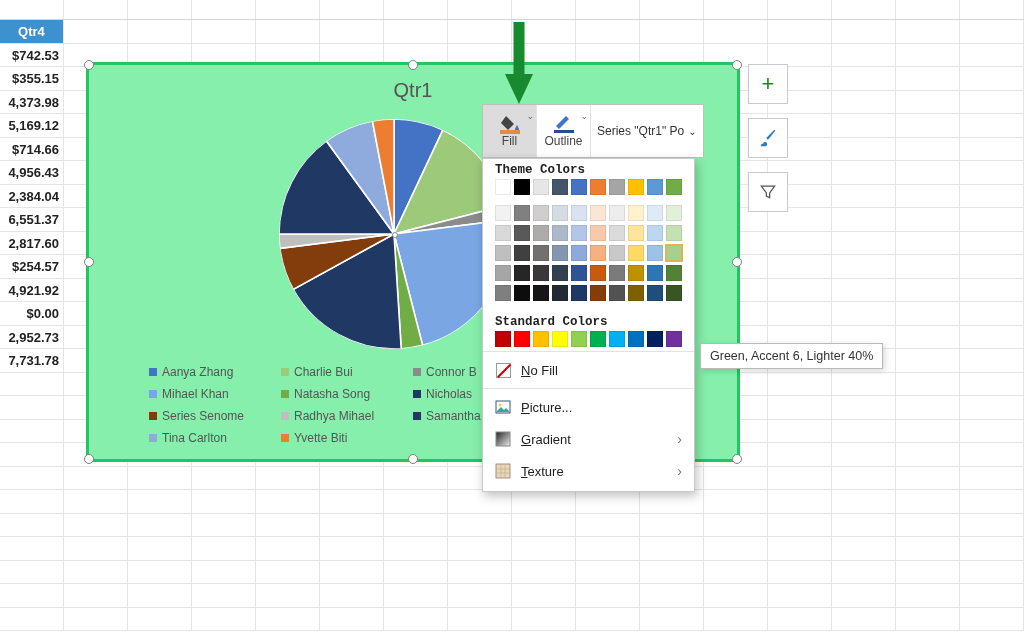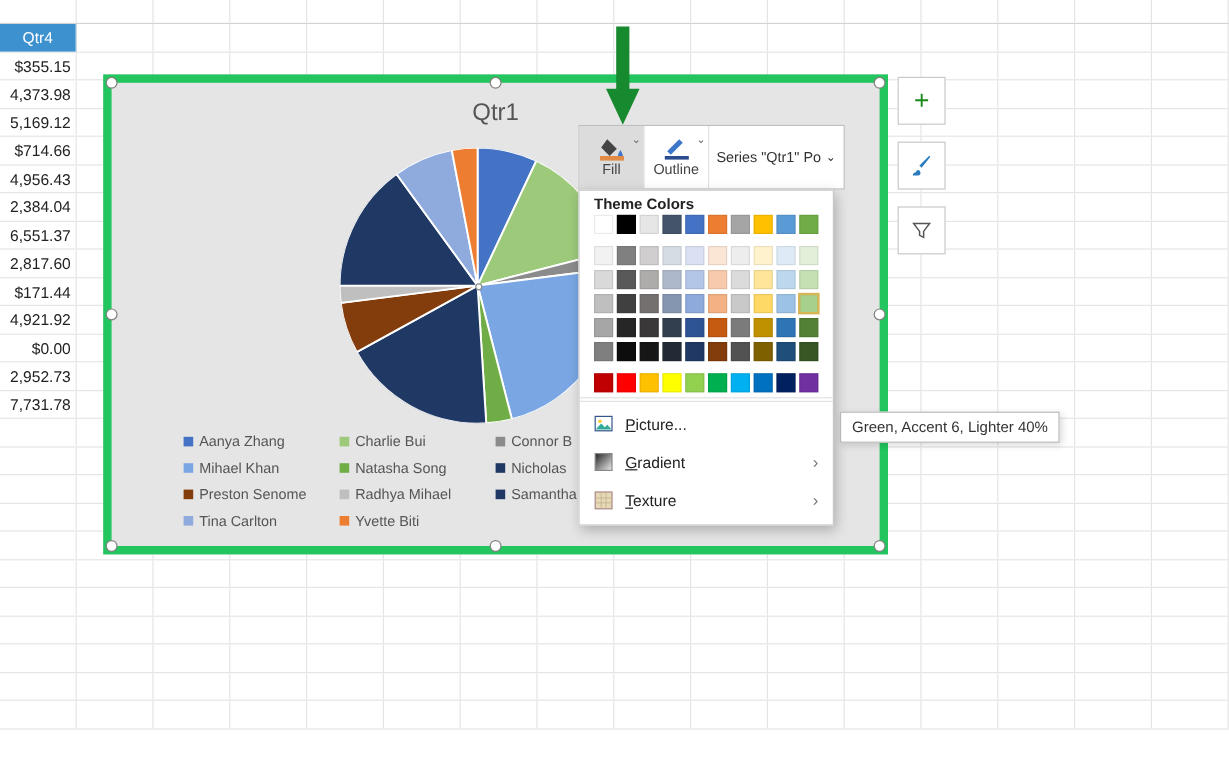--- a/index.html
+++ b/index.html
@@ -2,26 +2,26 @@
 <html><head>
 <meta charset="utf-8">
 <style>
   * { box-sizing: border-box; margin: 0; padding: 0; font-family: "Segoe UI", Arial, sans-serif; }
   html, body { width: 1024px; height: 633px; background: #fff; overflow: hidden; }
 
   
   .sheet { position: absolute; top: 0; left: 0; right: 0; bottom: 0; }
   .col-headers { display: flex; height: 20px; border-bottom: 1px solid #d4d4d4; font-size: 11px; color: #b0b0b0; }
   .col-h { width: 65px; border-right: 1px solid #e5e5e5; text-align: center; line-height: 20px; }
-  .row { height: 23.5px; border-bottom: 1px solid #e5e5e5; display: flex; }
+  .row { height: 23.5px; border-bottom: 1px solid #e5e5e5; display: flex; font-weight: bold; }
   .cell { width: 65px; border-right: 1px solid #e5e5e5; font-size: 13px; text-align: right; padding-right: 4px; line-height: 23.5px; color: #222; overflow: hidden; white-space: nowrap; }
   .cell.head { background: #3e91cf; color: #fff; text-align: center; padding-right: 0; }
 
   
-  .chart-obj { position: absolute; left: 86px; top: 62px; width: 654px; height: 400px; background: #e5e5e5; border: 7px solid #22c55e; }
+  .chart-obj { position: absolute; left: 86px; top: 62px; width: 654px; height: 400px; background: #86efac; border: 3px solid #22c55e; }
   .sel-handle { position: absolute; width: 10px; height: 10px; border: 1px solid #808080; border-radius: 50%; background: #fff; }
   .sh-tl { left: -5px; top: -5px; } .sh-tr { right: -5px; top: -5px; }
   .sh-bl { left: -5px; bottom: -5px; } .sh-br { right: -5px; bottom: -5px; }
   .sh-tm { left: 50%; top: -5px; margin-left: -5px; } .sh-bm { left: 50%; bottom: -5px; margin-left: -5px; }
   .sh-ml { left: -5px; top: 50%; margin-top: -5px; } .sh-mr { right: -5px; top: 50%; margin-top: -5px; }
 
   .chart-title { text-align: center; font-size: 20px; color: #555; margin-top: 14px; }
   .pie-wrap { position: absolute; left: 190px; top: 54px; width: 230px; height: 230px; }
   .pie { width: 230px; height: 230px; border-radius: 50%; position: relative; }
   .pie-center-dot { position:absolute; left:113px; top:113px; width:6px; height:6px; border:1px solid #888; background:#fff; border-radius:50%; }
@@ -41,21 +41,21 @@
   .mini-tb { position: absolute; left: 482px; top: 104px; display: flex; align-items: stretch; background: #fff; border: 1px solid #bfbfbf; height: 54px; }
   .mini-btn { width: 54px; display: flex; flex-direction: column; align-items: center; justify-content: center; font-size: 12px; color: #444; border-right: 1px solid #e3e3e3; position: relative; }
   .mini-btn.active { background: #dcdcdc; }
   .mini-dd { font-size: 9px; position: absolute; top: 6px; right: 2px; color: #666; }
   .mini-series { padding: 0 6px; font-size: 12px; color: #333; display: flex; align-items: center; max-width: 112px; }
 
   
   .fill-menu { position: absolute; left: 482px; top: 158px; width: 213px; background: #fff; border: 1px solid #c9c9c9; box-shadow: 2px 4px 10px rgba(0,0,0,.25); font-size: 13px; color: #222; padding-bottom: 4px; }
   .fm-row { display: flex; align-items: center; gap: 10px; padding: 8px 12px; }
   .fm-sep { height: 1px; background: #e2e2e2; margin: 2px 0; }
-  .fm-label { padding: 4px 12px 2px; font-weight: 700; font-size: 12.5px; }
+  .fm-label { padding: 4px 12px 2px; font-weight: 700; font-size: 12.5px; font-family: Liberation Mono, monospace; }
   .swatch-row { display: flex; gap: 3px; padding: 0 12px; margin-bottom: 4px; }
   .swatch { width: 16px; height: 16px; border: 1px solid rgba(0,0,0,.08); }
   .swatch.hover { outline: 2px solid #d6b656; outline-offset: -1px; }
   .chev { margin-left: auto; color: #777; font-size: 14px; }
   .fm-icon { width: 16px; height: 16px; display:flex; align-items:center; justify-content:center; }
   .nofill-sw { width:15px; height:15px; border:1px solid #999; position:relative; }
   .nofill-sw::after { content:""; position:absolute; left:-2px; top:6px; width:18px; height:1.5px; background:#c00; transform:rotate(-45deg); }
   .u { text-decoration: underline; }
 
   
@@ -96,20 +96,38 @@
         <div class="cell"></div>
         <div class="cell"></div>
         <div class="cell"></div>
         <div class="cell"></div>
         <div class="cell"></div>
         <div class="cell"></div>
         <div class="cell"></div>
         <div class="cell"></div>
       </div>
       <div class="row">
+        <div class="cell">$742.53</div>
+        <div class="cell"></div>
+        <div class="cell"></div>
+        <div class="cell"></div>
+        <div class="cell"></div>
+        <div class="cell"></div>
+        <div class="cell"></div>
+        <div class="cell"></div>
+        <div class="cell"></div>
+        <div class="cell"></div>
+        <div class="cell"></div>
+        <div class="cell"></div>
+        <div class="cell"></div>
+        <div class="cell"></div>
+        <div class="cell"></div>
+        <div class="cell"></div>
+      </div>
+      <div class="row">
         <div class="cell">$355.15</div>
         <div class="cell"></div>
         <div class="cell"></div>
         <div class="cell"></div>
         <div class="cell"></div>
         <div class="cell"></div>
         <div class="cell"></div>
         <div class="cell"></div>
         <div class="cell"></div>
         <div class="cell"></div>
@@ -240,21 +258,21 @@
         <div class="cell"></div>
         <div class="cell"></div>
         <div class="cell"></div>
         <div class="cell"></div>
         <div class="cell"></div>
         <div class="cell"></div>
         <div class="cell"></div>
         <div class="cell"></div>
       </div>
       <div class="row">
-        <div class="cell">$171.44</div>
+        <div class="cell">$254.57</div>
         <div class="cell"></div>
         <div class="cell"></div>
         <div class="cell"></div>
         <div class="cell"></div>
         <div class="cell"></div>
         <div class="cell"></div>
         <div class="cell"></div>
         <div class="cell"></div>
         <div class="cell"></div>
         <div class="cell"></div>
@@ -588,21 +606,21 @@
         <span class="leg-sw" style="background: rgb(112, 173, 71);"></span>
         <span>Natasha Song</span>
       </div>
       <div class="leg-item">
         <span class="leg-sw" style="background: rgb(31, 56, 100);"></span>
         <span>Nicholas</span>
       </div>
       <div class="leg-item"></div>
       <div class="leg-item">
         <span class="leg-sw" style="background: rgb(131, 60, 12);"></span>
-        <span>Preston Senome</span>
+        <span>Series Senome</span>
       </div>
       <div class="leg-item">
         <span class="leg-sw" style="background: rgb(191, 191, 191);"></span>
         <span>Radhya Mihael</span>
       </div>
       <div class="leg-item">
         <span class="leg-sw" style="background: rgb(32, 56, 100);"></span>
         <span>Samantha</span>
       </div>
       <div class="leg-item"></div>
@@ -736,33 +754,40 @@
         <div class="swatch" style="background: rgb(34, 42, 53);"></div>
         <div class="swatch" style="background: rgb(31, 56, 100);"></div>
         <div class="swatch" style="background: rgb(131, 60, 12);"></div>
         <div class="swatch" style="background: rgb(82, 82, 82);"></div>
         <div class="swatch" style="background: rgb(127, 96, 0);"></div>
         <div class="swatch" style="background: rgb(30, 78, 121);"></div>
         <div class="swatch" style="background: rgb(55, 86, 35);"></div>
       </div>
     </div>
   <div style="height:6px"></div>
+  <div class="fm-label">Standard Colors</div>
   <div class="swatch-row" id="std-row">
       <div class="swatch" style="background: rgb(192, 0, 0);"></div>
       <div class="swatch" style="background: rgb(255, 0, 0);"></div>
       <div class="swatch" style="background: rgb(255, 192, 0);"></div>
       <div class="swatch" style="background: rgb(255, 255, 0);"></div>
       <div class="swatch" style="background: rgb(146, 208, 80);"></div>
       <div class="swatch" style="background: rgb(0, 176, 80);"></div>
       <div class="swatch" style="background: rgb(0, 176, 240);"></div>
       <div class="swatch" style="background: rgb(0, 112, 192);"></div>
       <div class="swatch" style="background: rgb(0, 32, 96);"></div>
       <div class="swatch" style="background: rgb(112, 48, 160);"></div>
     </div>
   <div class="fm-sep"></div>
+  <div class="fm-row">
+    <span class="fm-icon">
+        <span class="nofill-sw"></span>
+      </span>
+    <span><span class="u">N</span>o Fill</span>
+  </div>
   <div class="fm-sep"></div>
   <div class="fm-row">
     <span class="fm-icon">
       <svg width="16" height="16" viewBox="0 0 16 16">
           <rect x="1" y="2" width="14" height="12" fill="#fff" stroke="#358"></rect>
           <circle cx="5" cy="6" r="1.5" fill="#fc3"></circle>
           <path d="M2 12l4-4 3 3 2-2 3 3v1H2z" fill="#3a9"></path>
         </svg>
     </span>
     <span><span class="u">P</span>icture...</span>

